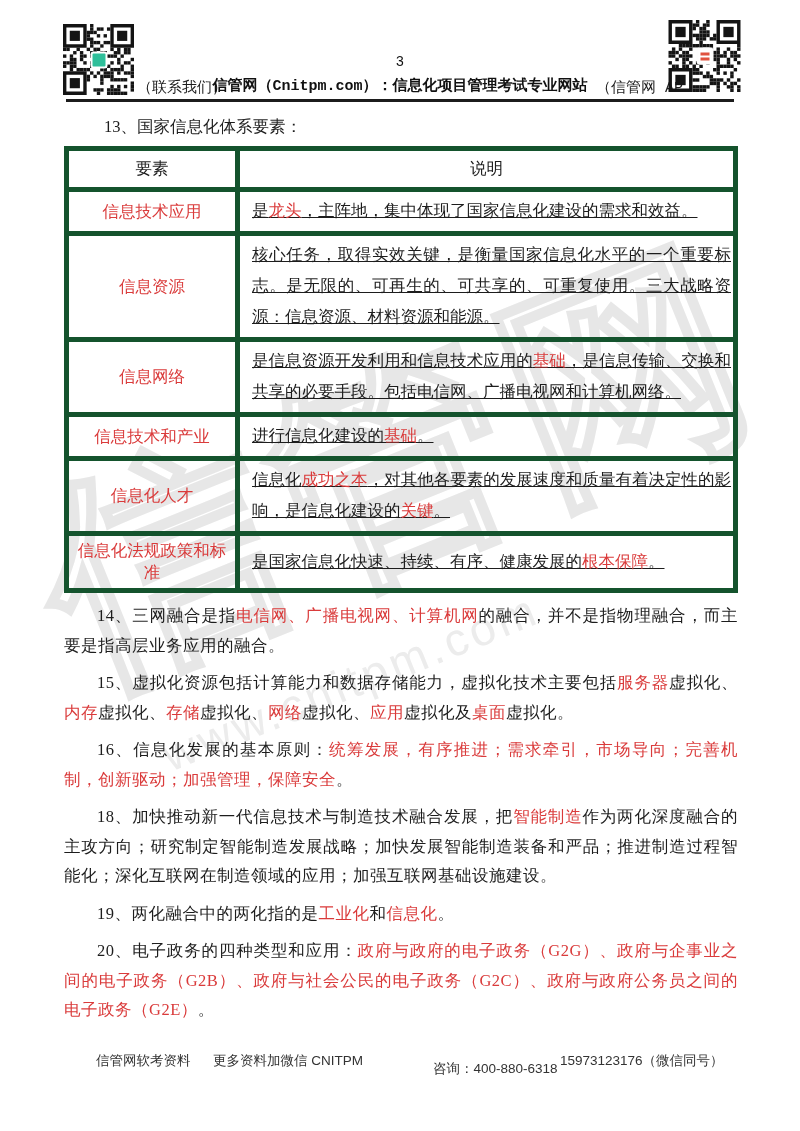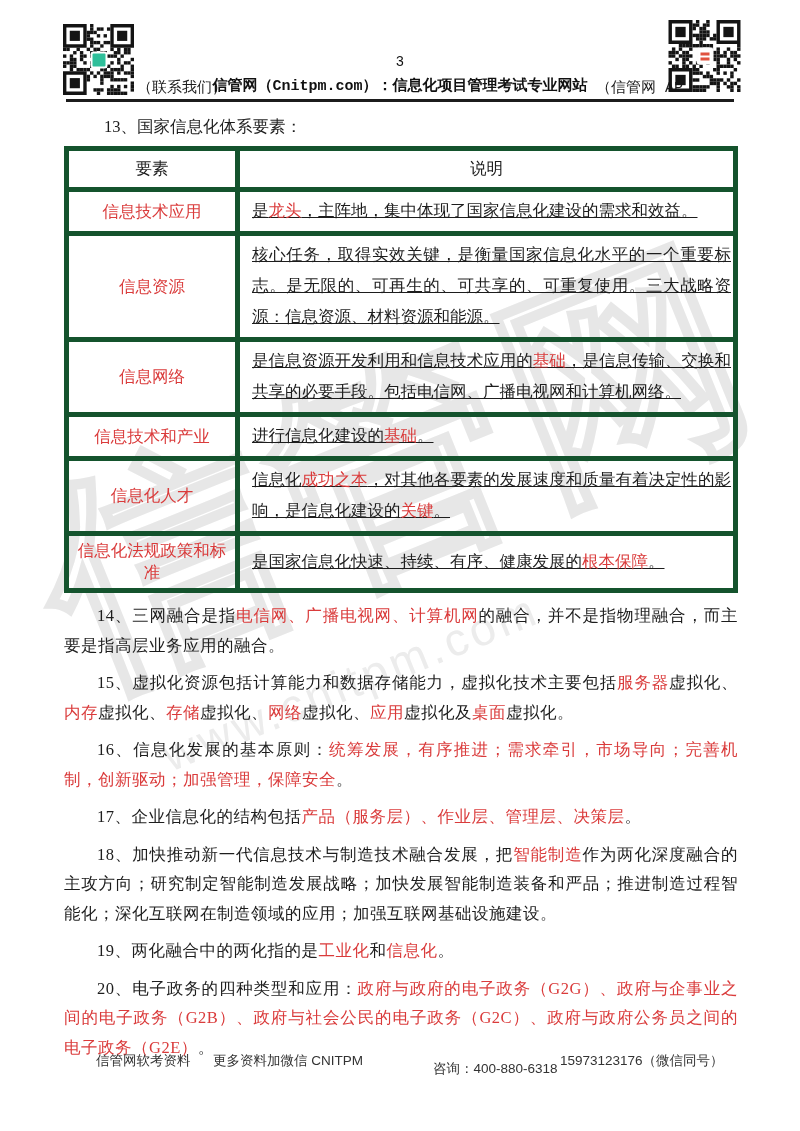--- a/index.html
+++ b/index.html
@@ -399,21 +399,20 @@
           <td class="el red">信息化法规政策和标准</td>
           <td class="desc"><span>是国家信息化快速、持续、有序、健康发展的</span><span class="red">根本保障</span><span>。</span></td>
         </tr>
       </tbody>
   </table>
 
   <div class="notes" id="notes-list">
       <p><span>14、三网融合是指</span><span class="red">电信网、广播电视网、计算机网</span><span>的融合，并不是指物理融合，而主要是指高层业务应用的融合。</span></p>
       <p><span>15、虚拟化资源包括计算能力和数据存储能力，虚拟化技术主要包括</span><span class="red">服务器</span><span>虚拟化、</span><span class="red">内存</span><span>虚拟化、</span><span class="red">存储</span><span>虚拟化、</span><span class="red">网络</span><span>虚拟化、</span><span class="red">应用</span><span>虚拟化及</span><span class="red">桌面</span><span>虚拟化。</span></p>
       <p><span>16、信息化发展的基本原则：</span><span class="red">统筹发展，有序推进；需求牵引，市场导向；完善机制，创新驱动；加强管理，保障安全</span><span>。</span></p>
-      <p><span>17、企业信息化的结构包括</span><span class="red">产品（服务层）、作业层、管理层、决策层</span><span>。</span></p>
       <p><span>18、加快推动新一代信息技术与制造技术融合发展，把</span><span class="red">智能制造</span><span>作为两化深度融合的主攻方向；研究制定智能制造发展战略；加快发展智能制造装备和严品；推进制造过程智能化；深化互联网在制造领域的应用；加强互联网基础设施建设。</span></p>
       <p><span>19、两化融合中的两化指的是</span><span class="red">工业化</span><span>和</span><span class="red">信息化</span><span>。</span></p>
       <p><span>20、电子政务的四种类型和应用：</span><span class="red">政府与政府的电子政务（G2G）、政府与企事业之间的电子政务（G2B）、政府与社会公民的电子政务（G2C）、政府与政府公务员之间的电子政务（G2E）</span><span>。</span></p>
     </div>
 
 </div>
 
 <div class="footer">
   <span class="f-left">信管网软考资料</span>
   <span class="f-left2">更多资料加微信 CNITPM</span>

